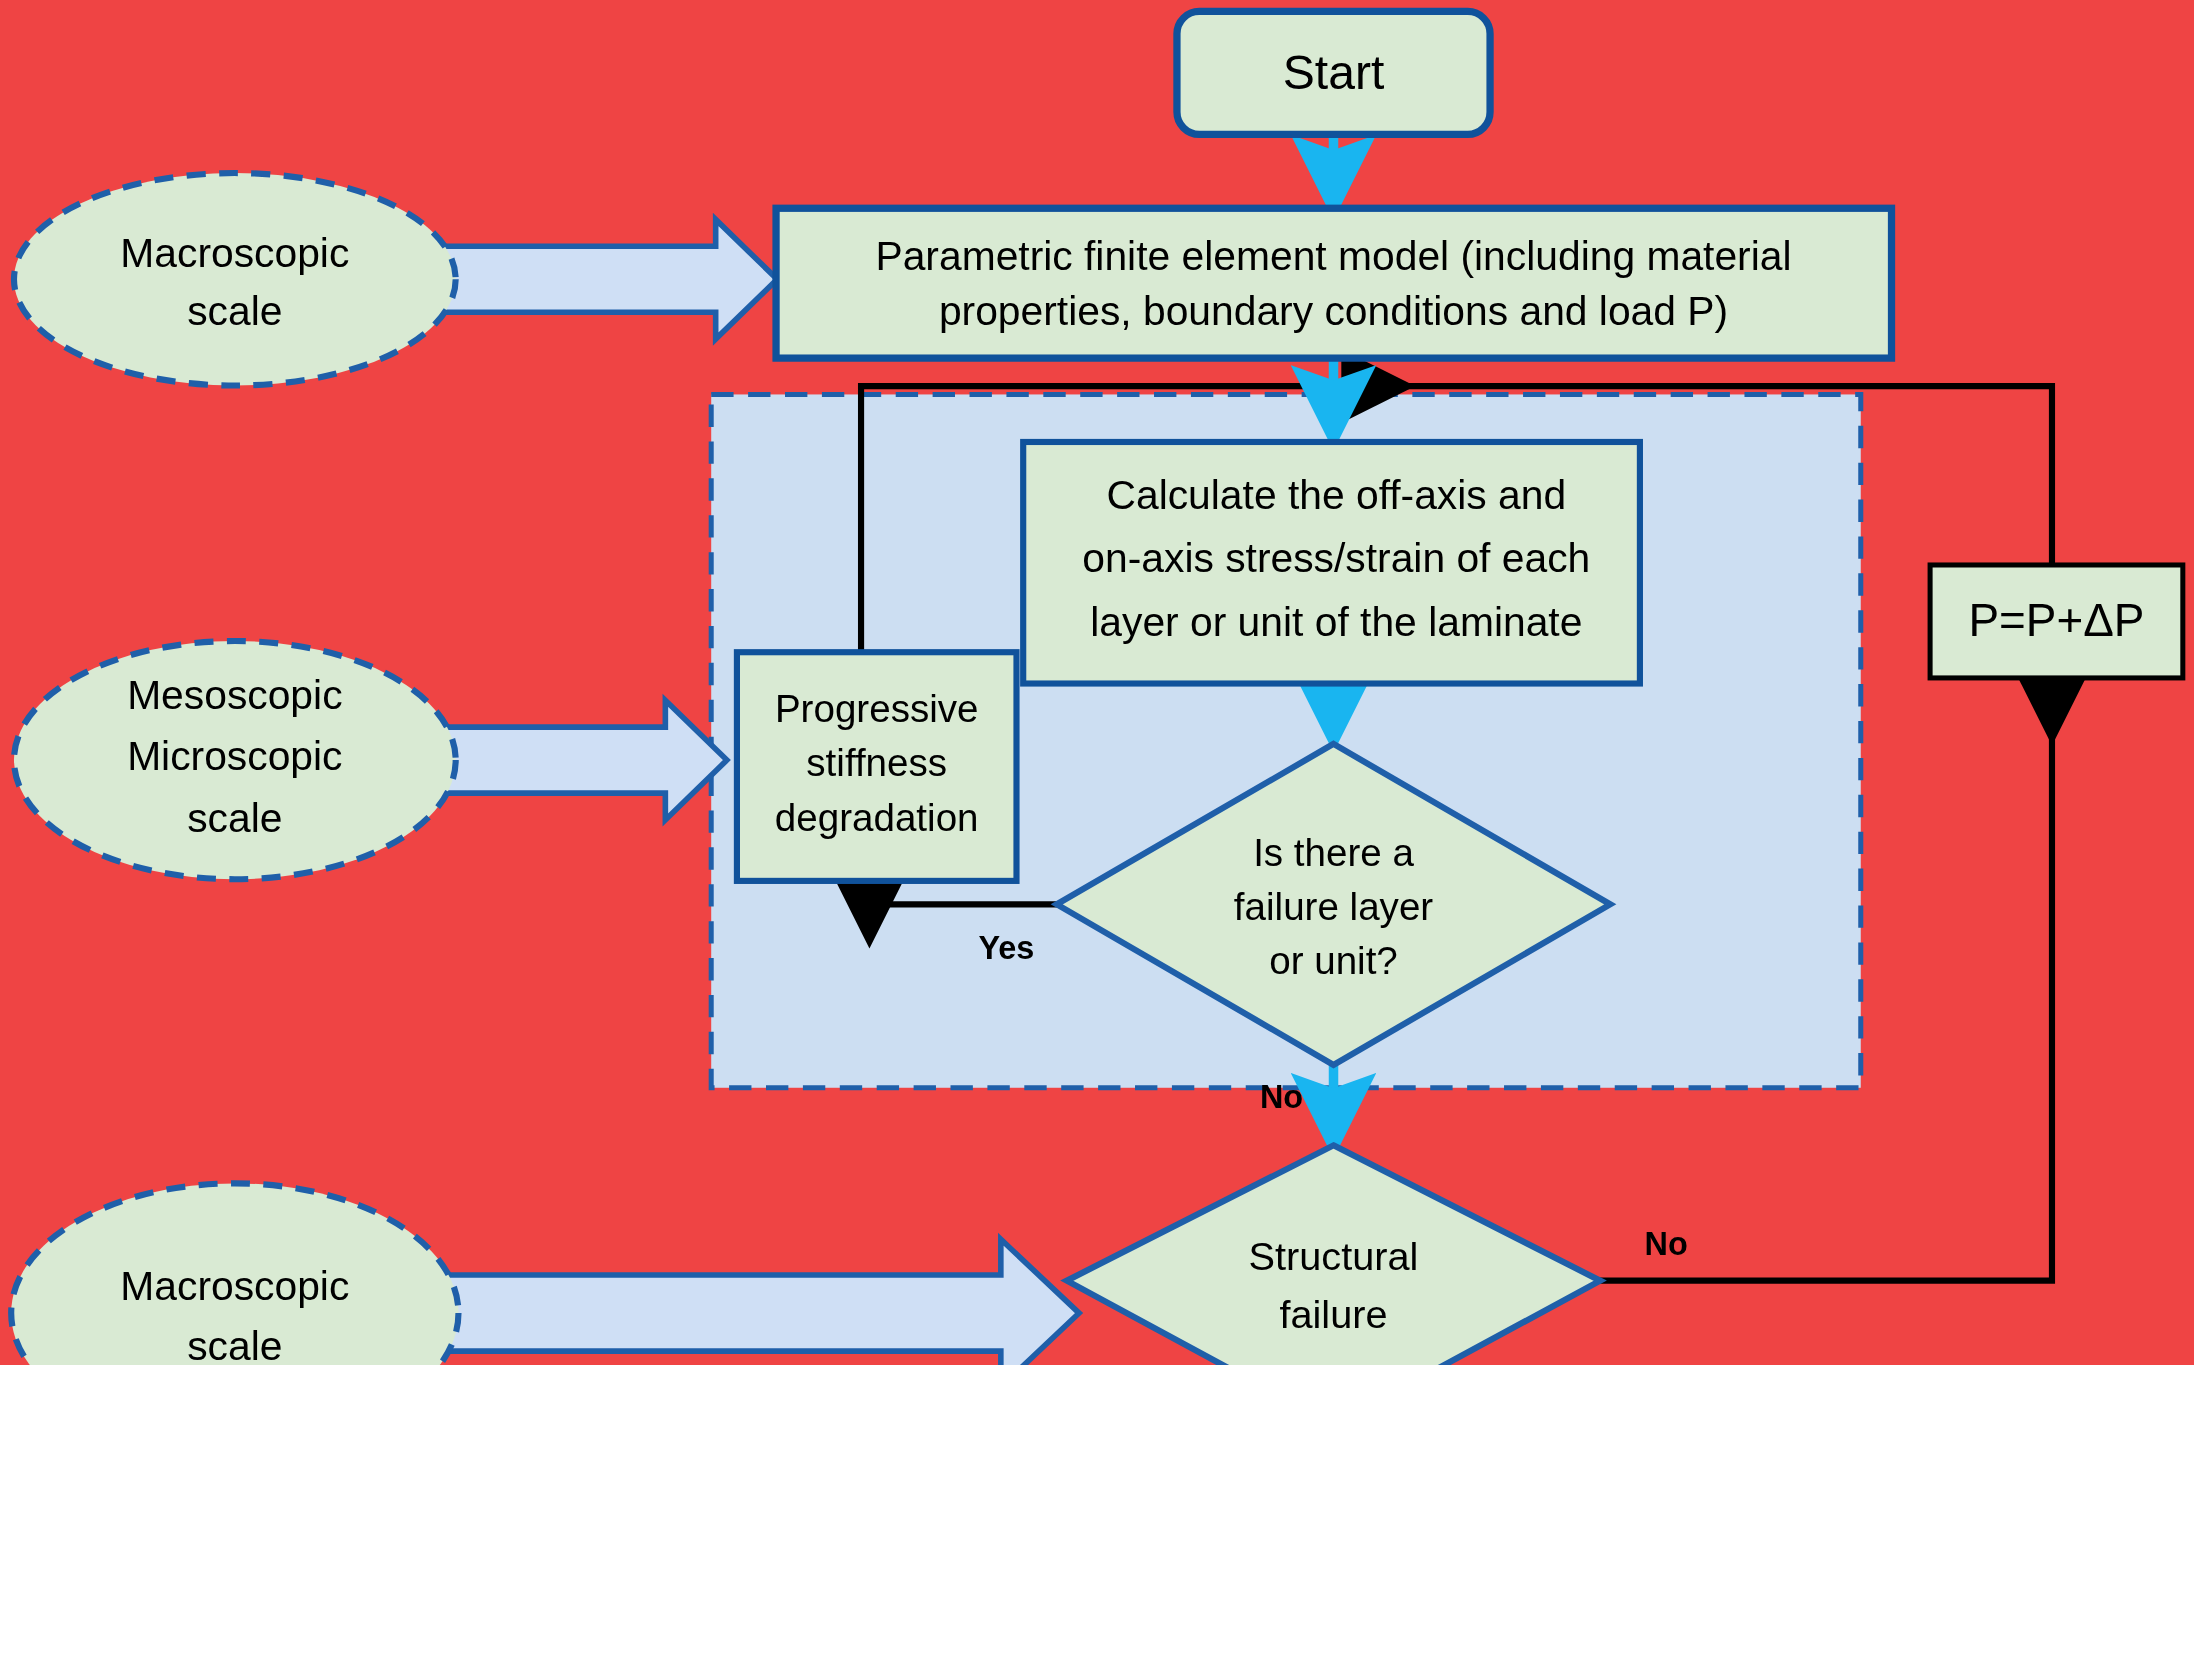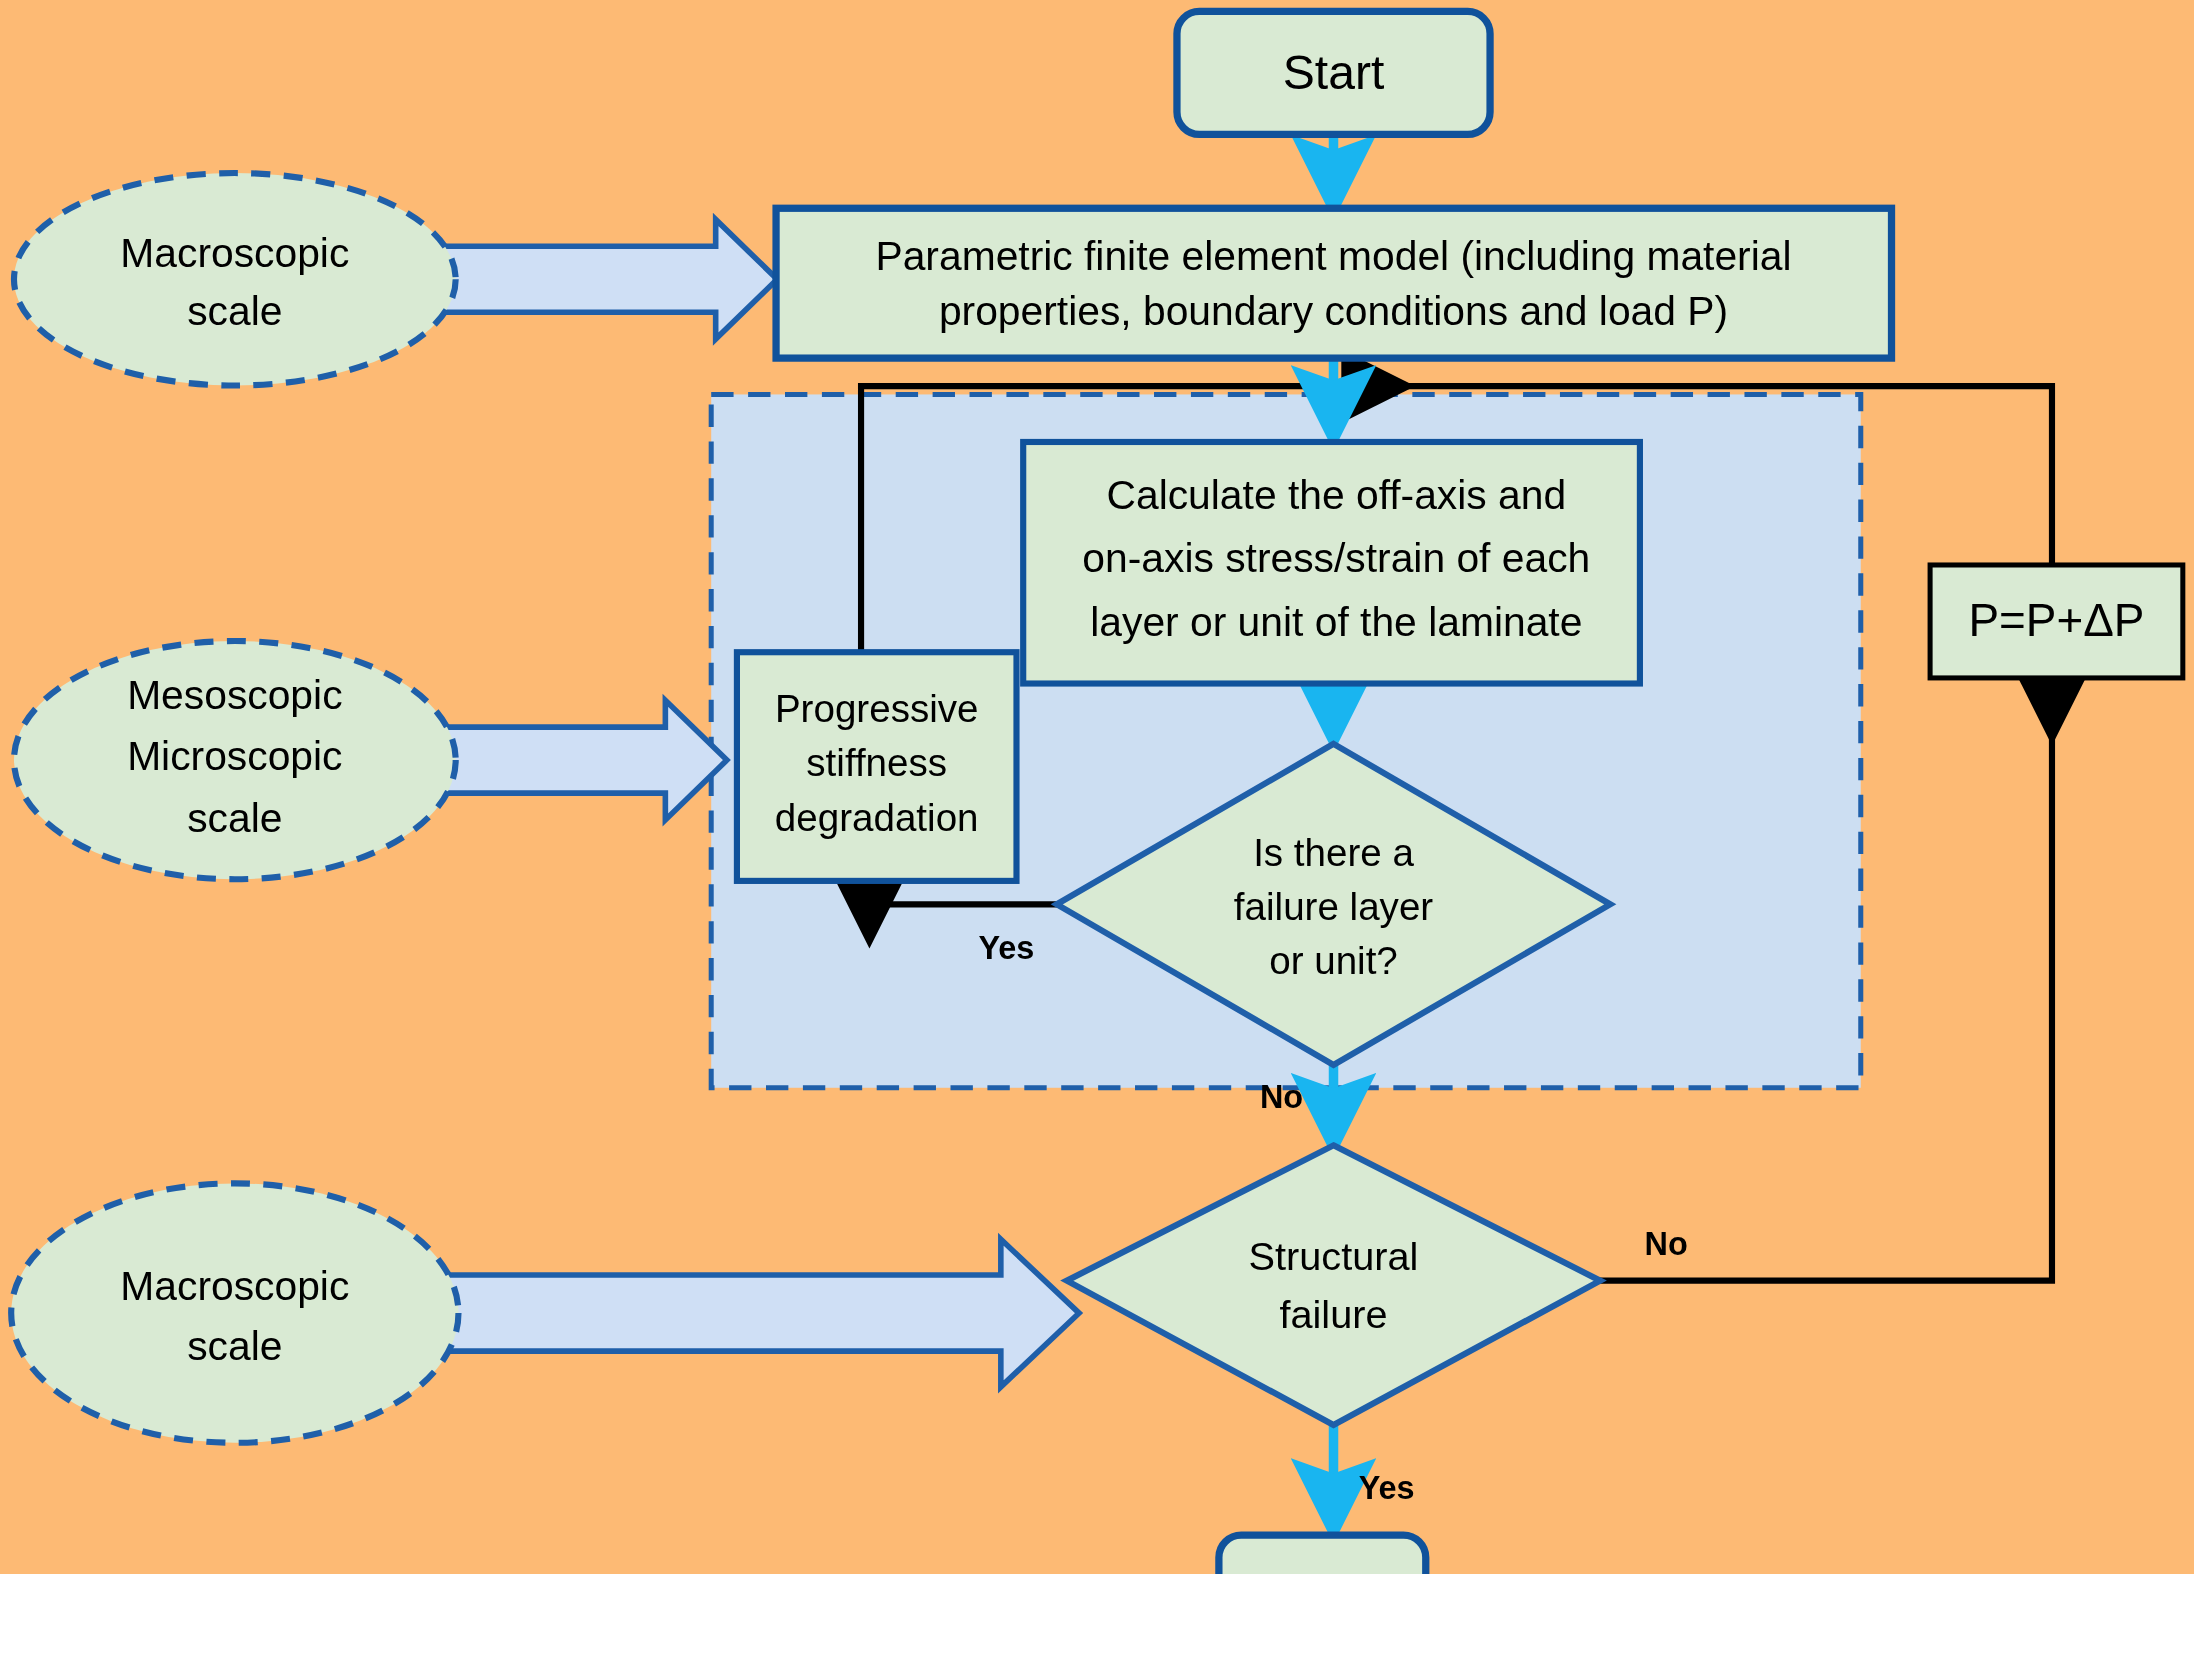--- a/index.html
+++ b/index.html
@@ -3,22 +3,22 @@
 <meta charset="utf-8">
 <style>
   html, body {
     margin: 0;
     padding: 0;
     background: #ffffff;
   }
   #canvas {
     position: relative;
     width: 2194px;
-    height: 1574px;
-    background: #fdba74;
+    height: 1365px;
+    background: #ef4444;
     font-family: "Liberation Sans", sans-serif;
   }
   svg.layer {
     position: absolute;
     top: 0; left: 0;
     width: 2194px;
     height: 1674px;
     overflow: visible;
   }
   .node-text {

